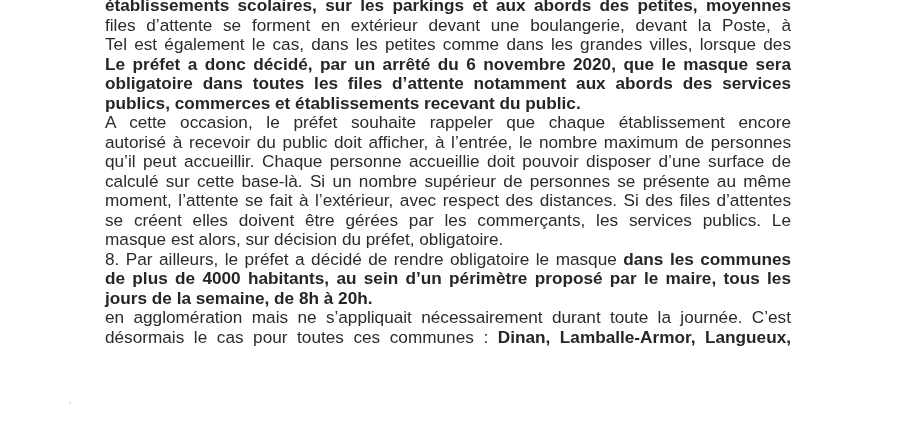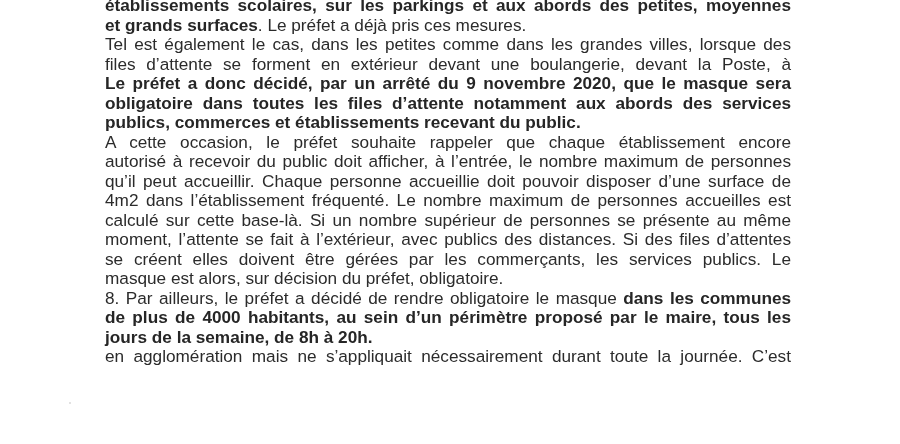--- a/index.html
+++ b/index.html
@@ -23,32 +23,31 @@
   .ln b { font-weight: bold; color: #262626; }
   .speck { position: absolute; left: 69px; top: 402px; width: 2px; height: 2px; background: #d8d8d8; border-radius: 1px; }
 </style>
 </head>
 <body>
 
 <div class="page">
   <div class="speck"></div>
   <div class="col" id="text-col">
       <span class="ln"><b>établissements scolaires, sur les parkings et aux abords des petites, moyennes</b></span>
-      <span class="ln last"><b>et grands surfaces</b><span>. Le préfet a déjà pris ces mesures.</span></span>
+      <span class="ln"><span>files d’attente se forment en extérieur devant une boulangerie, devant la Poste, à</span></span>
       <span class="ln"><span>Tel est également le cas, dans les petites comme dans les grandes villes, lorsque des</span></span>
-      <span class="ln"><span>files d’attente se forment en extérieur devant une boulangerie, devant la Poste, à</span></span>
-      <span class="ln"><b>Le préfet a donc décidé, par un arrêté du 9 novembre 2020, que le masque sera</b></span>
+      <span class="ln"><b>Le préfet a donc décidé, par un arrêté du 6 novembre 2020, que le masque sera</b></span>
       <span class="ln"><b>obligatoire dans toutes les files d’attente notamment aux abords des services</b></span>
       <span class="ln last"><b>publics, commerces et établissements recevant du public.</b></span>
       <span class="ln"><span>A cette occasion, le préfet souhaite rappeler que chaque établissement encore</span></span>
       <span class="ln"><span>autorisé à recevoir du public doit afficher, à l’entrée, le nombre maximum de personnes</span></span>
       <span class="ln"><span>qu’il peut accueillir. Chaque personne accueillie doit pouvoir disposer d’une surface de</span></span>
-      <span class="ln"><span>4m2 dans l’établissement fréquenté. Le nombre maximum de personnes accueilles est</span></span>
       <span class="ln"><span>calculé sur cette base-là. Si un nombre supérieur de personnes se présente au même</span></span>
-      <span class="ln"><span>moment, l’attente se fait à l’extérieur, avec publics des distances. Si des files d’attentes</span></span>
+      <span class="ln"><span>moment, l’attente se fait à l’extérieur, avec respect des distances. Si des files d’attentes</span></span>
       <span class="ln"><span>se créent elles doivent être gérées par les commerçants, les services publics. Le</span></span>
       <span class="ln last"><span>masque est alors, sur décision du préfet, obligatoire.</span></span>
       <span class="ln"><span>8. Par ailleurs, le préfet a décidé de rendre obligatoire le masque </span><b>dans les communes</b></span>
       <span class="ln"><b>de plus de 4000 habitants, au sein d’un périmètre proposé par le maire, tous les</b></span>
       <span class="ln last"><b>jours de la semaine, de 8h à 20h.</b></span>
       <span class="ln"><span>en agglomération mais ne s’appliquait nécessairement durant toute la journée. C’est</span></span>
+      <span class="ln"><span>désormais le cas pour toutes ces communes : </span><b>Dinan, Lamballe-Armor, Langueux,</b></span>
     </div>
 </div>
 
 </body></html>

